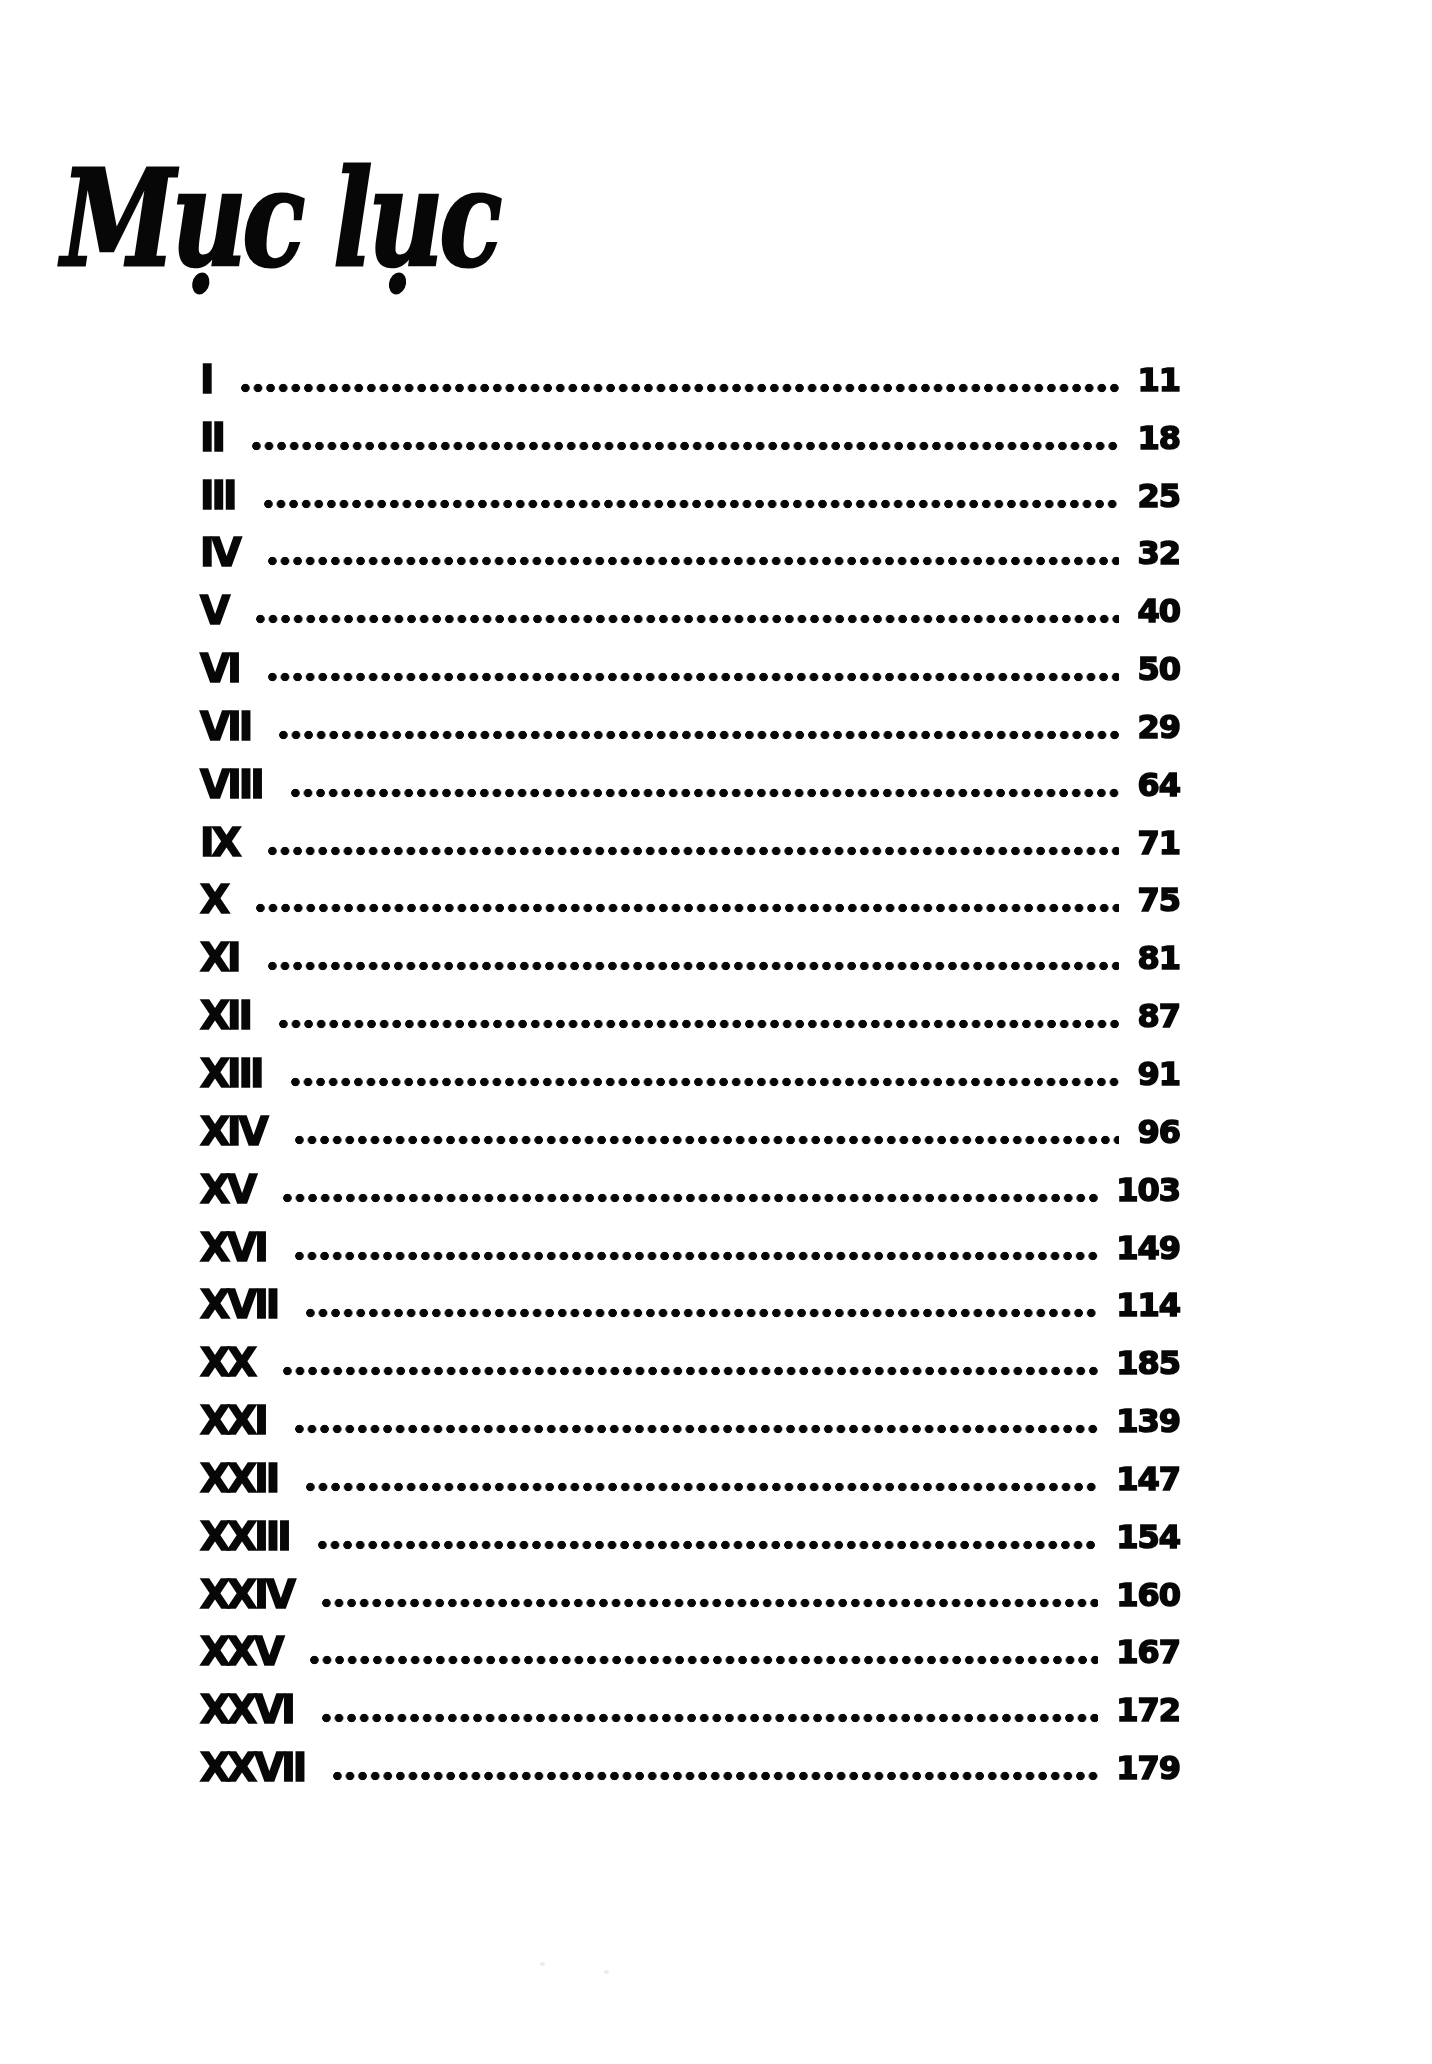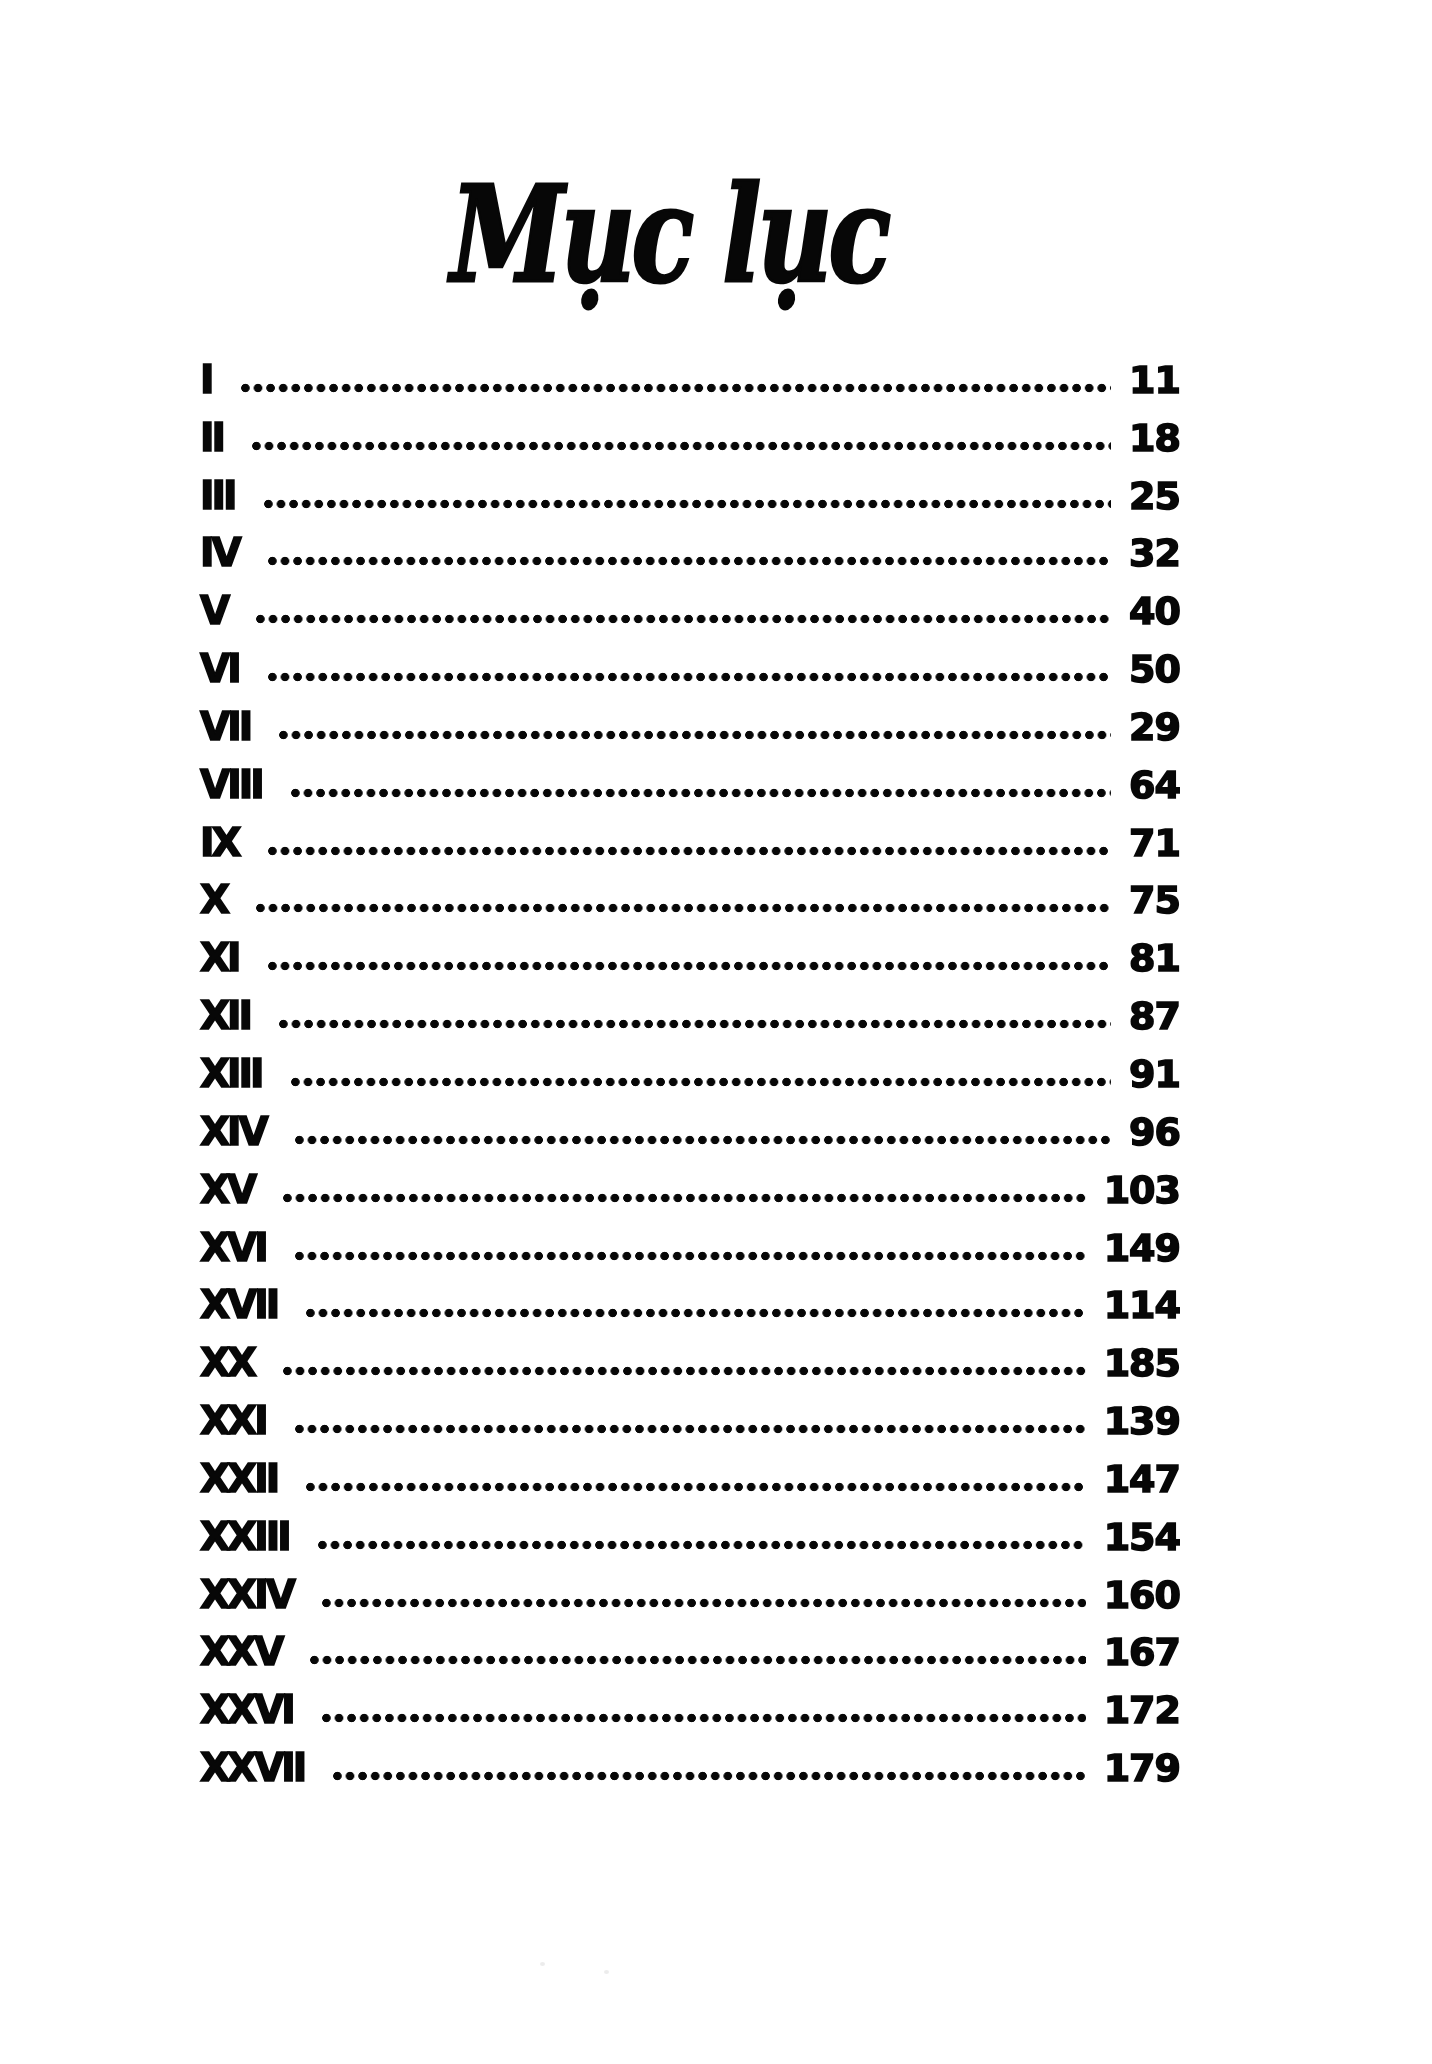--- a/index.html
+++ b/index.html
@@ -14,22 +14,22 @@
     font-family:"DejaVu Sans", sans-serif;
     color:var(--ink);
     overflow:hidden;
   }
   .page{position:absolute;inset:0;}
 
   
   .title{
     position:absolute;
     top:140px;left:0;width:1306px;
-    margin:16px;
-    text-align:center;
+    margin:0;
+    text-align:left;
     font-family:"DejaVu Serif", serif;
     font-style:italic;
     font-weight:700;
     font-size:132px;
     line-height:1.2;
     letter-spacing:-5px;
     color:var(--ink);
   }
   .title-inner{
     display:inline-block;
@@ -53,21 +53,21 @@
     line-height:40px;
     -webkit-text-stroke:1.6px var(--ink);
     white-space:pre;
   }
   .numeral{
     font-size:39px;
     letter-spacing:-3px;
     padding-right:3px;
   }
   .pagenum{
-    font-size:38px;
+    font-size:32px;
     letter-spacing:-1px;
   }
   .spacer{
     display:inline-block;
     width:16px;height:1px;
     flex:0 0 auto;
   }
   .leader{
     flex:1 1 auto;
     height:10px;

